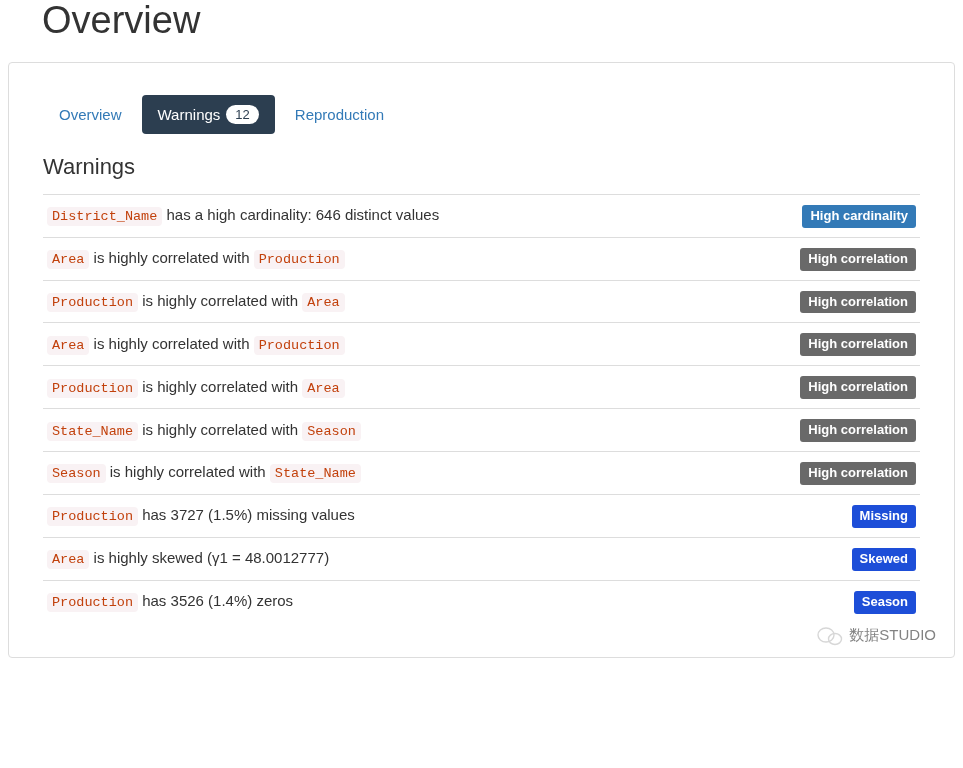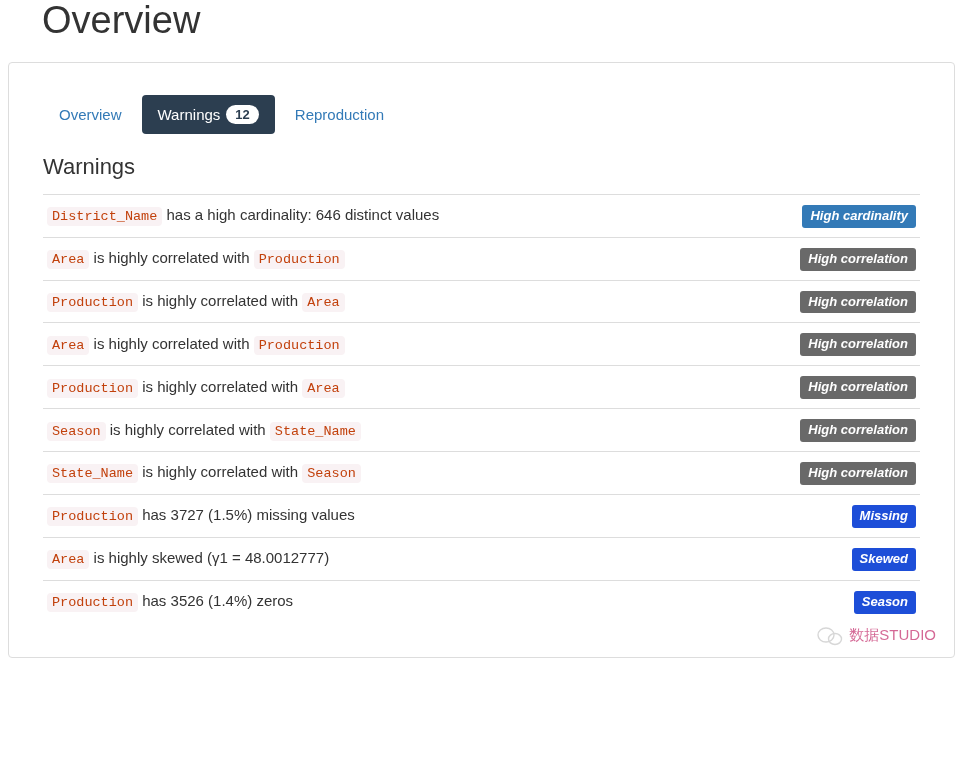--- a/index.html
+++ b/index.html
@@ -45,21 +45,21 @@
   }
   .nav-tabs li.active a {
     background: #2c3e50;
     color: #fff;
   }
   .badge-count {
     display: inline-block;
     min-width: 10px;
     padding: 3px 9px;
     font-size: 13px;
-    font-weight: 700;
+    font-weight: 400;
     line-height: 1;
     color: #2c3e50;
     text-align: right;
     background: #fff;
     border-radius: 10px;
     margin-left: 6px;
   }
   .section-heading {
     font-size: 22px;
     font-weight: 500;
@@ -94,30 +94,29 @@
     font-size: 13.5px;
   }
   .label-badge {
     display: inline-block;
     padding: 3px 8px;
     font-size: 13px;
     font-weight: 700;
     color: #fff;
     border-radius: 3px;
     line-height: 1.3;
-    font-style: italic;
   }
   .lb-primary { background: #337ab7; }
   .lb-default { background: #696969; margin-left: 26px; }
   .lb-info    { background: #1d4ed8; }
   .watermark {
     position: absolute;
     right: 18px;
     bottom: 10px;
-    color: #be185d;
+    color: #404040;
     font-size: 15px;
     display: flex;
     align-items: center;
     gap: 6px;
     pointer-events: none;
     opacity: .65;
   }
   .watermark svg { opacity: .9; }
 </style>
 </head>
@@ -158,25 +157,25 @@
         </tr>
         <tr>
           <td><code class="varname">Area</code> is highly correlated with <code class="varname">Production</code></td>
           <td class="tag-cell"><span class="label-badge lb-default">High correlation</span></td>
         </tr>
         <tr>
           <td><code class="varname">Production</code> is highly correlated with <code class="varname">Area</code></td>
           <td class="tag-cell"><span class="label-badge lb-default">High correlation</span></td>
         </tr>
         <tr>
-          <td><code class="varname">Season</code> is highly correlated with <code class="varname">State_Name</code></td>
+          <td><code class="varname">State_Name</code> is highly correlated with <code class="varname">Season</code></td>
           <td class="tag-cell"><span class="label-badge lb-default">High correlation</span></td>
         </tr>
         <tr>
-          <td><code class="varname">State_Name</code> is highly correlated with <code class="varname">Season</code></td>
+          <td><code class="varname">Season</code> is highly correlated with <code class="varname">State_Name</code></td>
           <td class="tag-cell"><span class="label-badge lb-default">High correlation</span></td>
         </tr>
         <tr>
           <td><code class="varname">Production</code> has 3727 (1.5%) missing values</td>
           <td class="tag-cell"><span class="label-badge lb-info">Missing</span></td>
         </tr>
         <tr>
           <td><code class="varname">Area</code> is highly skewed (γ1 = 48.0012777)</td>
           <td class="tag-cell"><span class="label-badge lb-info">Skewed</span></td>
         </tr>

